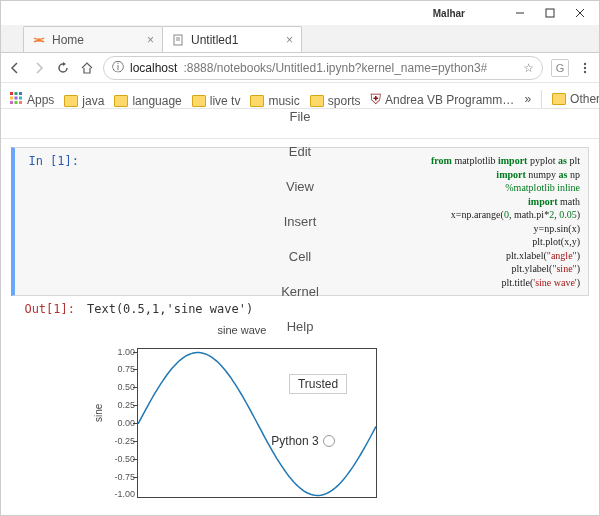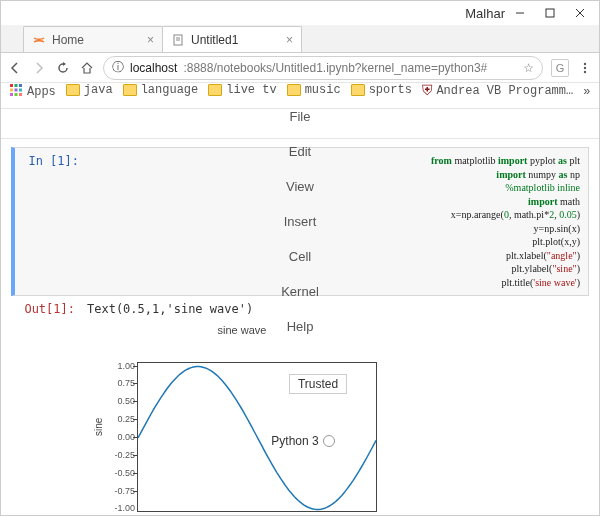--- a/index.html
+++ b/index.html
@@ -1,33 +1,33 @@
 <!DOCTYPE html>
 <html><head>
 <meta charset="utf-8">
 <style>
   * { box-sizing: border-box; margin: 0; padding: 0; }
   body { font-family: "Segoe UI", Arial, sans-serif; font-size: 12px; background: #fff; width: 600px; height: 516px; overflow: hidden; border: 1px solid #ccc; }
   .titlebar { height: 24px; display: flex; align-items: center; justify-content: flex-end; padding-right: 4px; }
-  .titlebar .tuser { font-size: 13px; color: #333; }
+  .titlebar .tuser { margin-right: 40px; font-size: 10px; color: #333; font-weight: bold; }
   .winbtn { width: 30px; height: 20px; display: flex; align-items: center; justify-content: center; color: #333; }
   .winbtn svg { width: 10px; height: 10px; }
   .tabstrip { height: 28px; display: flex; align-items: flex-end; background: #f2f2f2; padding-left: 22px; gap: 0; border-bottom: 1px solid #ccc; }
   .tab { height: 26px; min-width: 140px; display: flex; align-items: center; padding: 0 8px; font-size: 12px; color: #555; border: 1px solid #ccc; border-bottom: none; background: #f7f7f7; border-top-left-radius: 2px; border-top-right-radius: 2px; margin-right: -1px; }
   .tab.active { background: #fff; color: #333; }
   .tab .ticon { width: 14px; height: 14px; margin-right: 6px; display:inline-flex; align-items:center; justify-content:center; }
   .tab .tclose { margin-left: auto; color: #888; }
   .addr { height: 30px; display: flex; align-items: center; padding: 0 6px; gap: 8px; border-bottom: 1px solid #e5e5e5; }
   .addr .navicon, .addr .ricon { width: 16px; height:16px; display:flex; align-items:center; justify-content:center; color:#5a5a5a; }
   .omnibox { flex: 1; height: 24px; border: 1px solid #d0d0d0; border-radius: 12px; display:flex; align-items:center; padding: 0 8px; color:#555; gap:6px; }
   .omnibox .host { color:#222; }
   .omnibox .path { color:#777; }
   .omnibox .star { margin-left:auto; color:#777; }
   .sqicon { width:18px;height:18px;border:1px solid #ccc;border-radius:2px;display:flex;align-items:center;justify-content:center;font-size:11px;color:#888;}
-  .bmrow { height: 26px; display:flex; align-items:flex-start; padding: 0 8px; gap: 10px; border-bottom: 1px solid #e5e5e5; font-size: 12px; color:#555;font-family:Liberation Mono, monospace; }
+  .bmrow { height: 26px; display:flex; align-items:flex-end; padding: 0 8px; gap: 10px; border-bottom: 1px solid #e5e5e5; font-size: 12px; color:#555; }
   .bm-item { display:flex; align-items:center; gap:4px; white-space: nowrap; }
   .folder { width:14px;height:12px;background:#ffd86b;border:1px solid #d6a914;border-radius:1px; }
   .appsicon svg { width:14px;height:14px; }
   .shield { color:#8a1515; font-size:14px; }
   .bm-right { margin-left:auto; display:flex; align-items:center; gap:10px; }
   .sep { width:1px; height:18px; background:#ddd; }
   .menubar { height: 30px; display:flex; align-items:center; padding: 0 14px; gap: 20px; border-bottom: 1px solid #e5e5e5; font-size: 13px; color:#555;flex-direction:column; }
   .menubar .mspacer { flex:1; }
   .trusted { border:1px solid #ccc; padding:2px 8px; font-size:12px; color:#333; background:#fff;margin-left:36px; }
   .kernel { font-size:12px; color:#333; margin-left:6px; display:flex; align-items:center; gap:4px; }
@@ -37,21 +37,21 @@
   .prompt { width: 70px; text-align:right; padding: 6px 6px; font-family: Menlo, Consolas, monospace; font-size: 12px; color:#2a5db0; }
   .code { flex:1; padding: 6px 8px; font-family: Liberation Serif, serif; font-size: 10px; color:#222; white-space: pre; line-height: 1.35; text-align: right; }
   .kw { color:#007a1f; font-weight: bold; }
   .num { color:#007a1f; }
   .str { color:#a31515; }
   .mag { color:#007a1f; }
   .outrow { display:flex; margin-top:4px; }
   .outprompt { width:70px; text-align:right; padding:2px 6px; font-family: Menlo, Consolas, monospace; font-size:12px; color:#b33434; }
   .outtext { flex:1; padding:2px 6px; font-family: Menlo, Consolas, monospace; font-size:12px; color:#333; }
   .plotwrap { margin-left: 76px; margin-top: 6px; width: 310px; }
-  .plot-title { text-align:center; font-size:11px; color:#444; margin-bottom:20px; }
+  .plot-title { text-align:center; font-size:11px; color:#444; margin-bottom:6px; }
   .chart { position:relative; width:310px; height:190px; }
   .axes { position:absolute; left:50px; top:6px; width:240px; height:150px; border:1px solid #444; }
   .ytick { position:absolute; right:262px; font-size:9px; color:#555; transform: translateY(-50%); }
   .ytline { position:absolute; left:46px; width:4px; height:1px; background:#444; }
   .ylabel { position:absolute; left:6px; top:80px; font-size:10px; transform: rotate(-90deg); transform-origin:left top; color:#444; }
 </style>
 </head>
 <body>
 
 <div class="titlebar">

